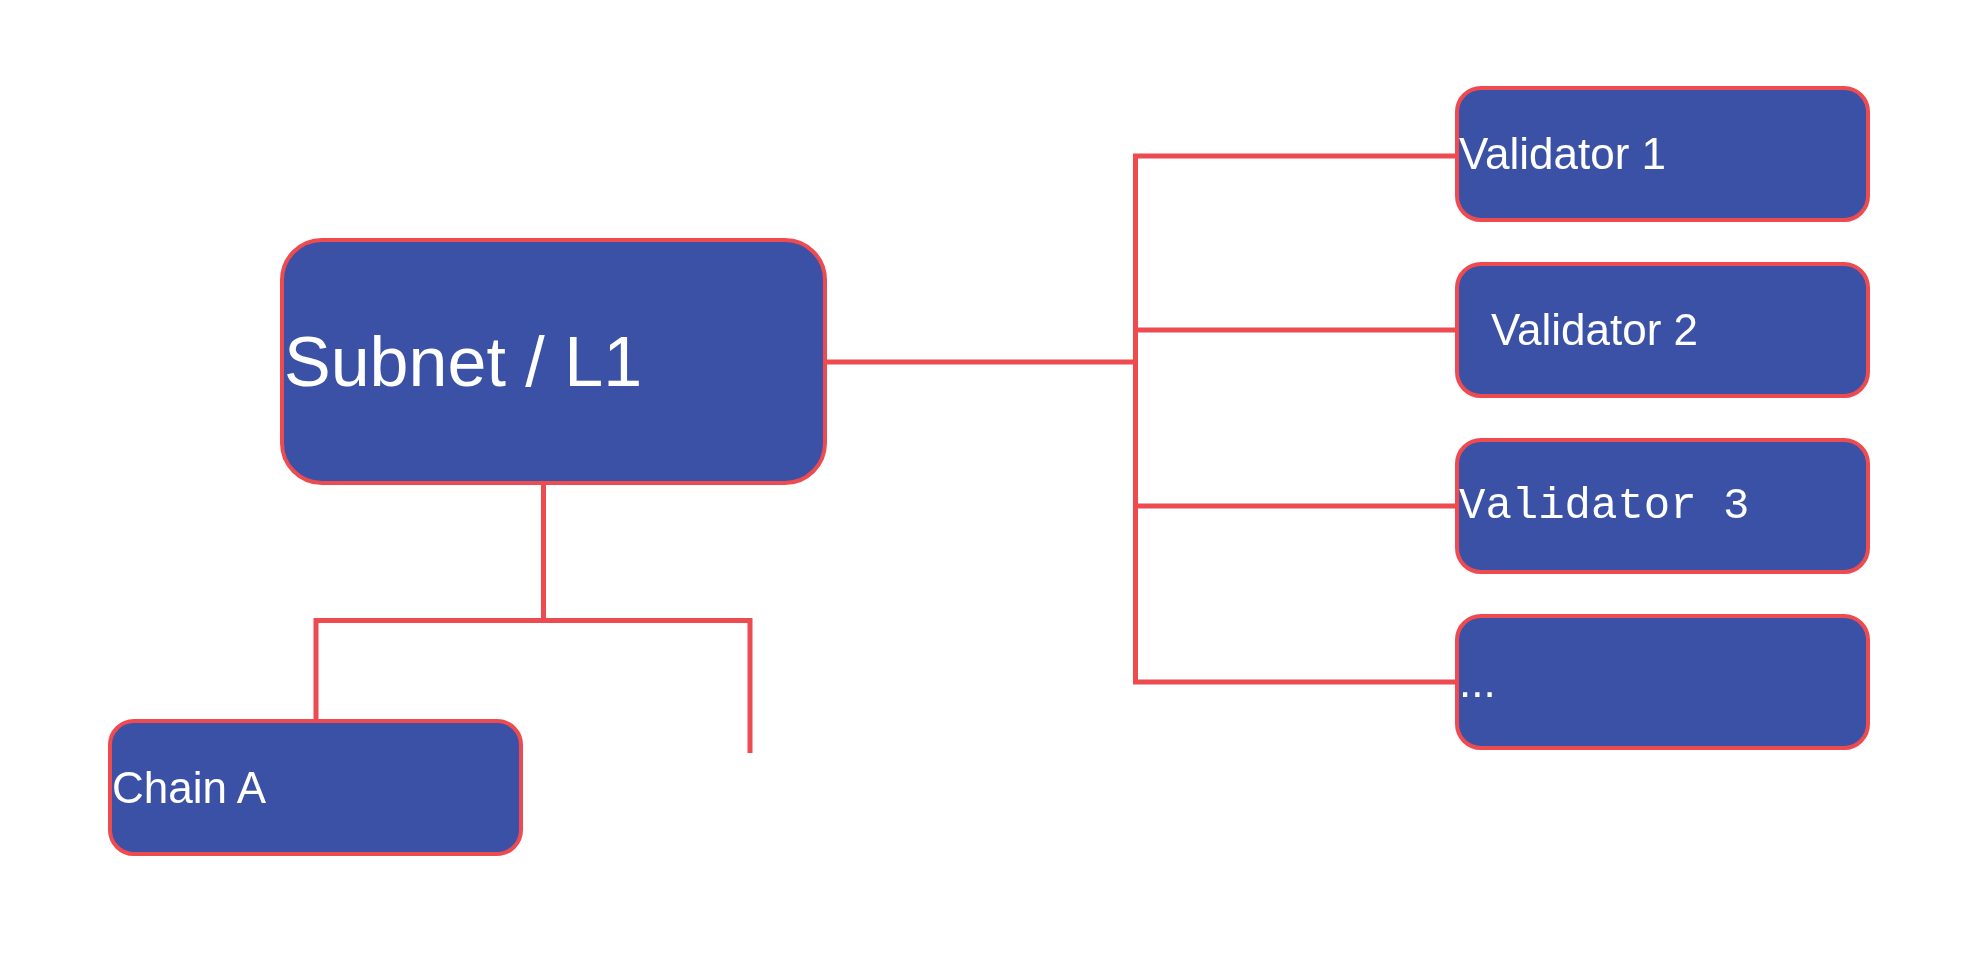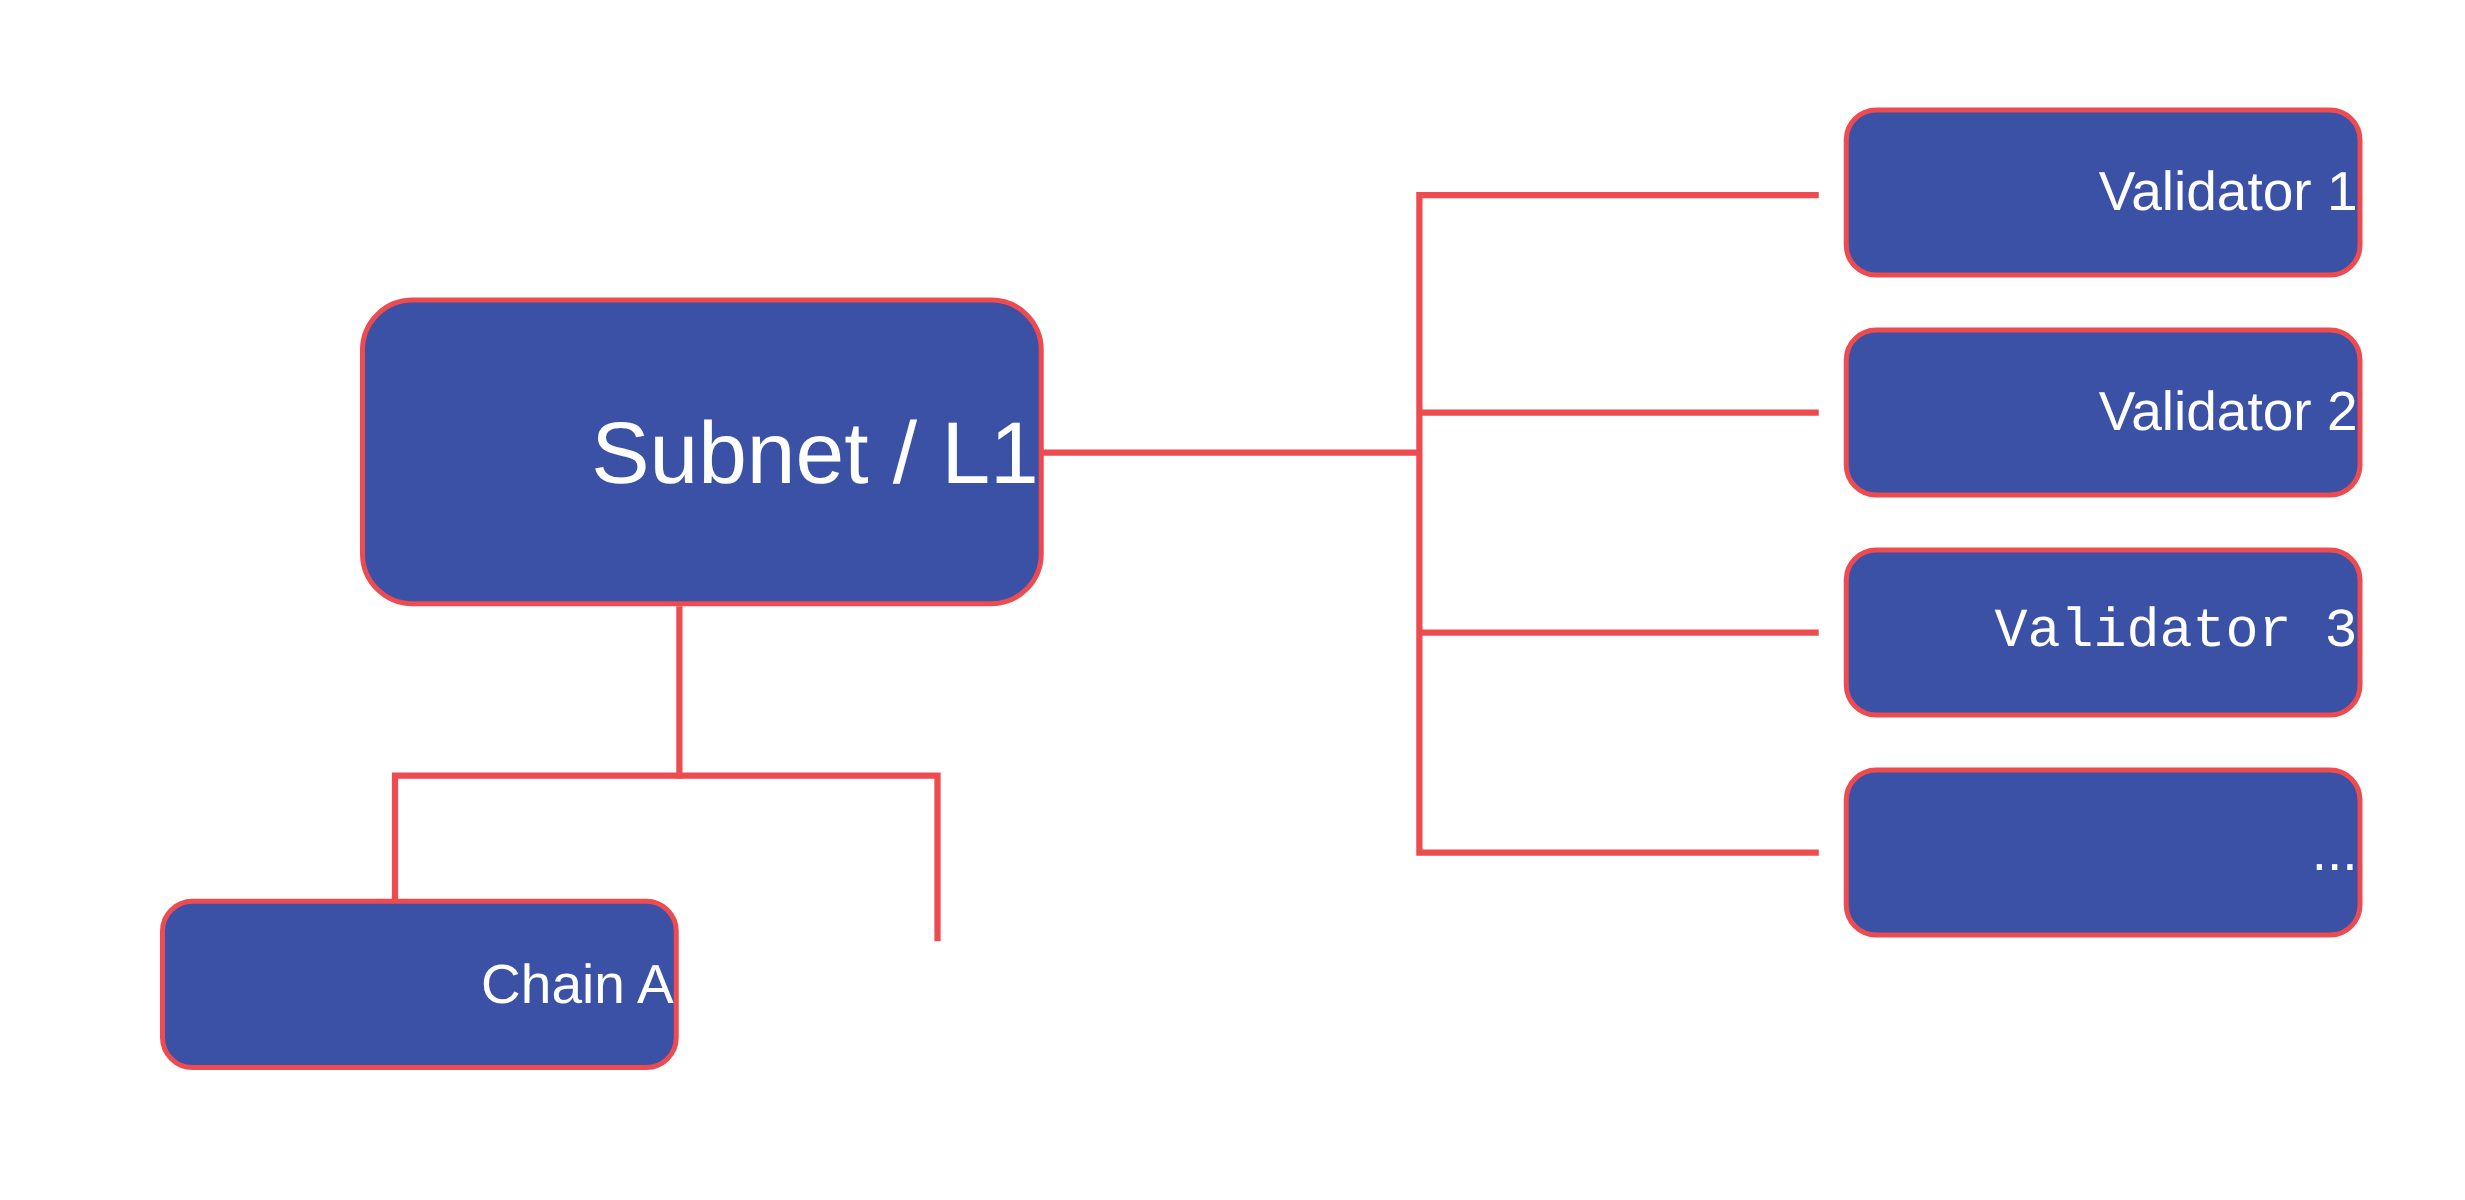--- a/index.html
+++ b/index.html
@@ -26,38 +26,37 @@
     stroke:var(--connector);
     stroke-width:5;
     stroke-linejoin:miter;
   }
   .node{
     position:absolute;
     box-sizing:border-box;
     background:var(--node-fill);
     border:4px solid var(--node-border);
     color:var(--text-color);
-    display:flex;align-items:center;justify-content:flex-end;
+    display:flex;align-items:center;justify-content:flex-start;
     text-align:center;
     white-space:nowrap;
     line-height:1;
-    margin-left:20px;
   }
   .node-subnet{
-    left:268px;top:238px;width:547px;height:247px;
+    left:280px;top:238px;width:547px;height:247px;
     border-radius:42px;
     font-size:70px;
   }
   .validator{
     left:1455px;width:415px;height:136px;
     border-radius:26px;
     font-size:44px;
   }
   .node-validator-1{top:86px;}
-  .node-validator-2{top:262px;}
+  .node-validator-2{top:262px;padding-left:32px;}
   .node-validator-3{top:438px;font-family:Liberation Mono, monospace;}
   .node-validator-more{top:614px;}
   .chain{
     top:719px;width:415px;height:137px;
     border-radius:26px;
     font-size:44px;
   }
   .node-chain-a{left:108px;}
   .node-chain-b{left:582px;}
 </style>

